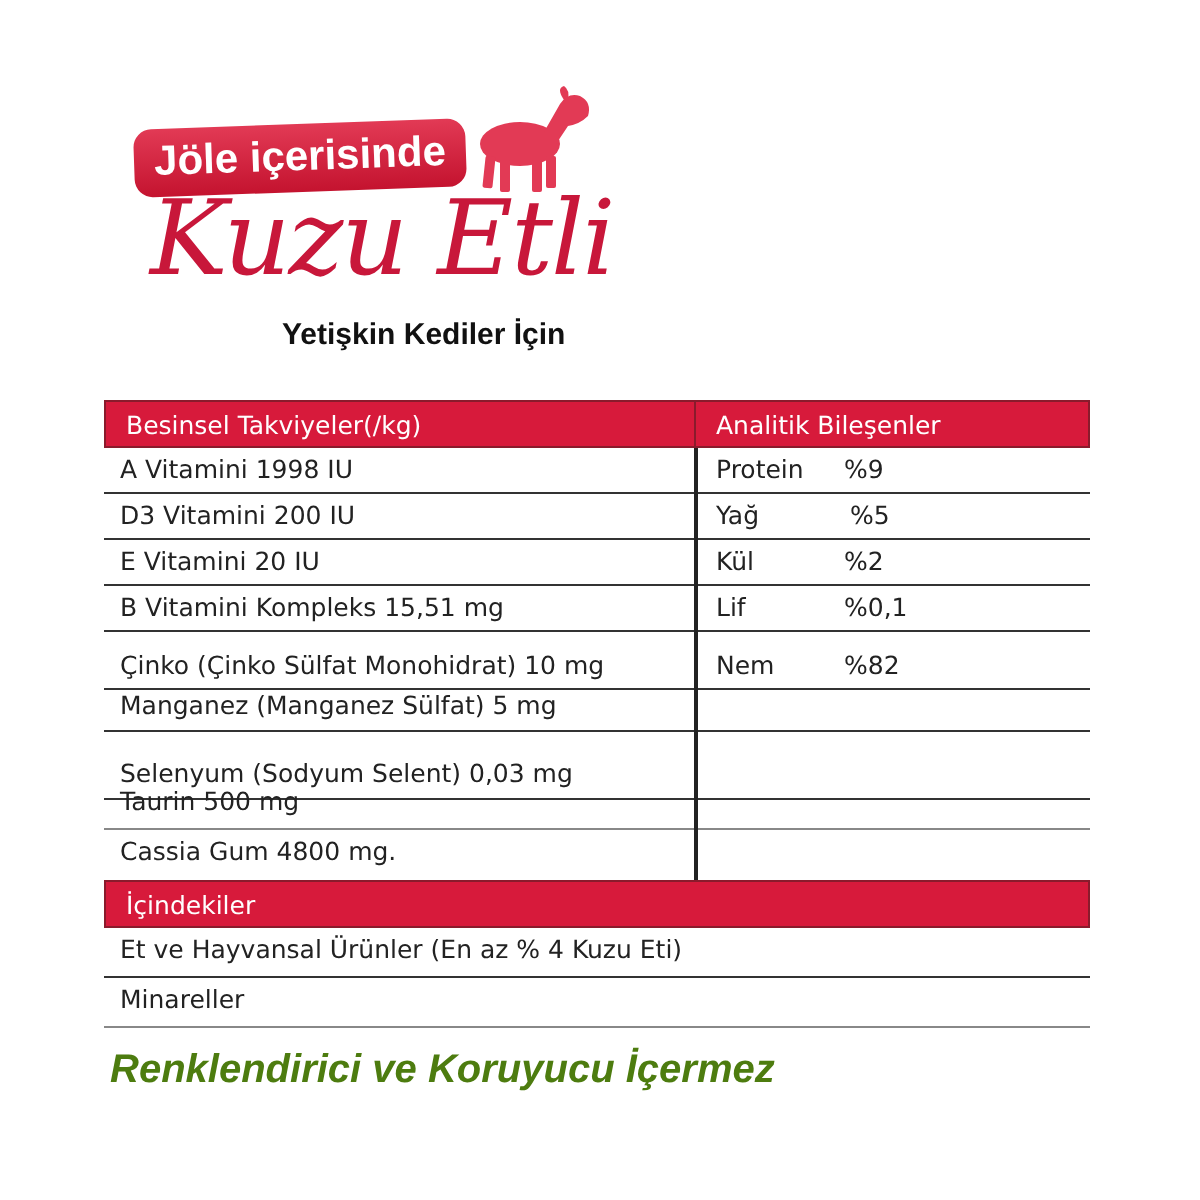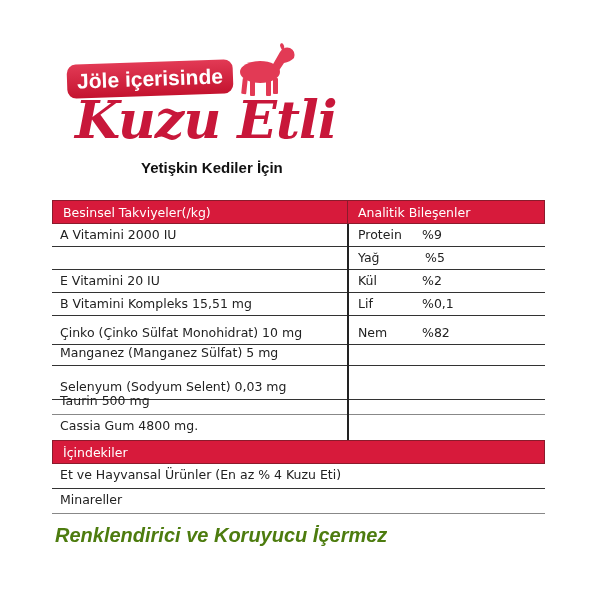--- a/index.html
+++ b/index.html
@@ -1,19 +1,19 @@
 <!DOCTYPE html>
 <html><head>
 <meta charset="utf-8">
 <style>
   html, body { margin:0; padding:0; background:#ffffff; }
   body { width:600px; height:600px; position:relative; overflow:hidden; font-family:"DejaVu Sans", sans-serif; }
   .badge { position:absolute; left:67px; top:62px; width:166px; height:34px; background:linear-gradient(#e23a55,#c4132f); border-radius:9px; color:#fff; font-family:"Liberation Sans", sans-serif; font-weight:bold; font-size:21px; line-height:34px; text-align:center; transform:rotate(-2deg); }
   .sheep { position:absolute; left:232px; top:42px; width:66px; height:56px; }
-  .script { position:absolute; left:75px; top:90px; font-family:"DejaVu Serif", serif; font-style:italic; font-weight:bold; font-size:52px; color:#c8173a; letter-spacing:-1px; line-height:60px; }
+  .script { position:absolute; left:75px; top:90px; font-family:"DejaVu Serif", serif; font-style:italic; font-weight:normal; font-size:52px; color:#c8173a; letter-spacing:-1px; line-height:60px; }
   .subtitle { position:absolute; left:141px; top:159px; font-family:"Liberation Sans", sans-serif; font-weight:bold; font-size:15px; color:#111;text-align:right; }
   .tbl { position:absolute; left:52px; top:200px; width:493px; }
   .hdr { position:absolute; height:24px; background:#d71a3b; color:#fff; font-family:"DejaVu Sans", sans-serif; font-size:12.5px; line-height:24px; box-sizing:border-box; padding-left:10px; border:1px solid #8a1b2c; }
   .row { position:absolute; left:0; width:493px; height:23px; border-bottom:1.5px solid #333; box-sizing:border-box; font-size:12.5px; color:#222; line-height:22px; }
   .cell-l { position:absolute; left:8px; top:0; }
   .cell-r1 { position:absolute; left:306px; top:0; }
   .cell-r2 { position:absolute; left:370px; top:0; }
   .vline { position:absolute; left:295px; top:24px; width:1.5px; height:216px; background:#222; }
   .tagline { position:absolute; left:55px; top:524px; font-family:"Liberation Sans", sans-serif; font-weight:bold; font-style:italic; font-size:20px; color:#4d7c0f; }
 </style>
@@ -35,25 +35,26 @@
   </svg>
   <div class="script">Kuzu Etli</div>
   <div class="subtitle">Yetişkin Kediler İçin</div>
 </div>
 
 <div class="tbl">
   <div class="hdr" style="left:0;top:0;width:304px;">Besinsel Takviyeler(/kg)</div>
   <div class="hdr" style="left:295px;top:0;width:198px;">Analitik Bileşenler</div>
 
   <div class="row" style="top:24px;">
-    <span class="cell-l">A Vitamini 2000 IU</span>
+    <span class="cell-l">A Vitamini 1998 IU</span>
     <span class="cell-r1">Protein</span>
     <span class="cell-r2">%9</span>
   </div>
   <div class="row" style="top:47px;">
+    <span class="cell-l">D3 Vitamini 200 IU</span>
     <span class="cell-r1">Yağ</span>
     <span class="cell-r2" style="left:373px;">%5</span>
   </div>
   <div class="row" style="top:70px;">
     <span class="cell-l">E Vitamini 20 IU</span>
     <span class="cell-r1">Kül</span>
     <span class="cell-r2">%2</span>
   </div>
   <div class="row" style="top:93px;">
     <span class="cell-l">B Vitamini Kompleks 15,51 mg</span>

